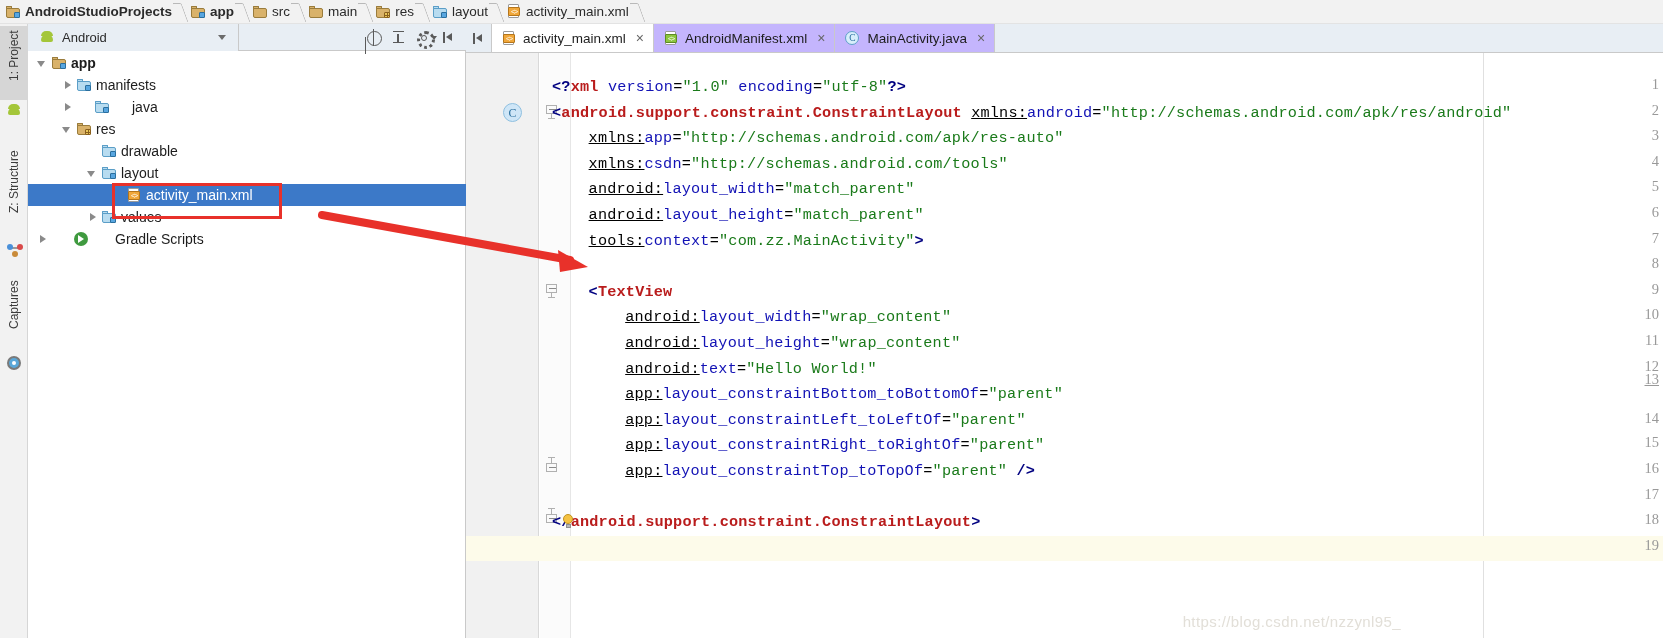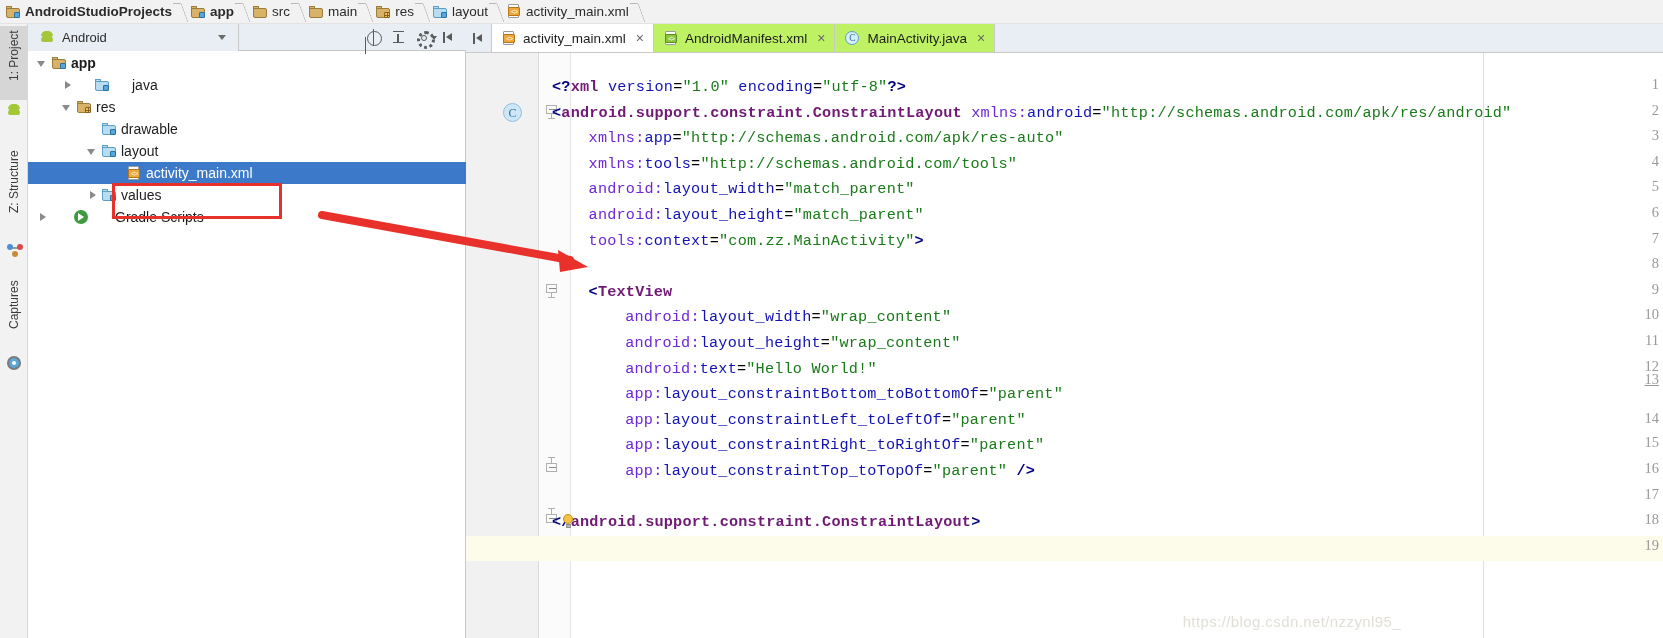--- a/index.html
+++ b/index.html
@@ -188,21 +188,21 @@
     background:#e8eef4; border-bottom:1px solid #c9c9c9;
     display:flex; align-items:stretch;
   }
   .tab-hide {
     width:26px; display:flex;align-items:center;justify-content:center;
     border-right:1px solid #c9c9c9; background:#e8eef4;
   }
   .etab {
     display:flex; align-items:center; padding:0 9px 0 10px;
     border-right:1px solid #c9c9c9;
-    font-size:13.5px; color:#1d1d1d; background:#bef264;
+    font-size:13.5px; color:#1d1d1d; background:#c4b5fd;
     white-space:nowrap;
   }
   .etab.active { background:#ffffff; }
   .etab .et-label { margin-left:7px; }
   .etab .et-close {
     margin-left:10px; color:#666; font-size:14px; line-height:12px;
   }
 
   .code-area {
     position:absolute; left:0; top:29px; width:1197px; height:585px; background:#ffffff;
@@ -224,22 +224,22 @@
   .cline {
     position:absolute; left:86px; height:25.6px; line-height:25.6px;
     font-family:"Liberation Mono", monospace;
     font-size:15.2px; white-space:pre;
     letter-spacing:0.2px;
   }
   .cl-hl { position:absolute; left:0; width:1197px; height:25.6px; background:#fdfbea; }
   .margin-guide { position:absolute; left:1017px; top:0; width:1px; height:585px; background:#e0e0e0; }
 
   
-  .t-tag  { color:#701a75; font-weight:bold; }
-  .t-ns   { color:#6d28d9; }
+  .t-tag  { color:#b91c1c; font-weight:bold; }
+  .t-ns   { color:#000000;text-decoration:underline; }
   .t-attr { color:#1212b5; }
   .t-val  { color:#1a7a1a; }
   .t-pt   { color:#000080; font-weight:bold; }
   .t-plain{ color:#000000; }
 
   
   .fold {
     position:absolute; left:80px; width:13px; height:13px;
   }
   .fold .box {
@@ -390,20 +390,29 @@
     </div>
     <div class="tree" id="tree">
         <div class="tree-row bold" style="padding-left: 8px;">
           <span class="tw open"></span>
           <span class="ico ico-folder">
             <span class="ftab"></span>
             <span class="fbody"></span>
             <span class="badge"></span>
           </span>
           <span class="t-label">app</span>
+        </div>
+        <div class="tree-row" style="padding-left: 33px;">
+          <span class="tw closed"></span>
+          <span class="ico ico-folder blue">
+            <span class="ftab"></span>
+            <span class="fbody"></span>
+            <span class="badge"></span>
+          </span>
+          <span class="t-label">manifests</span>
         </div>
         <div class="tree-row" style="padding-left: 33px; gap: 18px;">
           <span class="tw closed"></span>
           <span class="ico ico-folder blue">
             <span class="ftab"></span>
             <span class="fbody"></span>
             <span class="badge"></span>
           </span>
           <span class="t-label">java</span>
         </div>
@@ -501,21 +510,21 @@
           <div class="lnum" style="top: 48.6px;">2</div>
           <div class="cmark" style="top: 49.6px;">C</div>
           <div class="fold" style="top: 51.6px;">
             <span class="box"></span>
             <span class="stem"></span>
           </div>
           <div class="cline" style="top: 47.6px; padding-left: 0px;"><span class="t-pt">&lt;</span><span class="t-tag">android.support.constraint.ConstraintLayout</span><span class="t-plain"> </span><span class="t-ns">xmlns:</span><span class="t-attr">android</span><span class="t-plain">=</span><span class="t-val">"http://schemas.android.com/apk/res/android"</span></div>
           <div class="lnum" style="top: 74.2px;">3</div>
           <div class="cline" style="top: 73.2px; padding-left: 36.6px;"><span class="t-ns">xmlns:</span><span class="t-attr">app</span><span class="t-plain">=</span><span class="t-val">"http://schemas.android.com/apk/res-auto"</span></div>
           <div class="lnum" style="top: 99.8px;">4</div>
-          <div class="cline" style="top: 98.8px; padding-left: 36.6px;"><span class="t-ns">xmlns:</span><span class="t-attr">tools</span><span class="t-plain">=</span><span class="t-val">"http://schemas.android.com/tools"</span></div>
+          <div class="cline" style="top: 98.8px; padding-left: 36.6px;"><span class="t-ns">xmlns:</span><span class="t-attr">csdn</span><span class="t-plain">=</span><span class="t-val">"http://schemas.android.com/tools"</span></div>
           <div class="lnum" style="top: 125.4px;">5</div>
           <div class="cline" style="top: 124.4px; padding-left: 36.6px;"><span class="t-ns">android:</span><span class="t-attr">layout_width</span><span class="t-plain">=</span><span class="t-val">"match_parent"</span></div>
           <div class="lnum" style="top: 151px;">6</div>
           <div class="cline" style="top: 150px; padding-left: 36.6px;"><span class="t-ns">android:</span><span class="t-attr">layout_height</span><span class="t-plain">=</span><span class="t-val">"match_parent"</span></div>
           <div class="lnum" style="top: 176.6px;">7</div>
           <div class="cline" style="top: 175.6px; padding-left: 36.6px;"><span class="t-ns">tools:</span><span class="t-attr">context</span><span class="t-plain">=</span><span class="t-val">"com.zz.MainActivity"</span><span class="t-pt">&gt;</span></div>
           <div class="lnum" style="top: 202.2px;">8</div>
           <div class="lnum" style="top: 227.8px;">9</div>
           <div class="fold" style="top: 230.8px;">
             <span class="box"></span>

